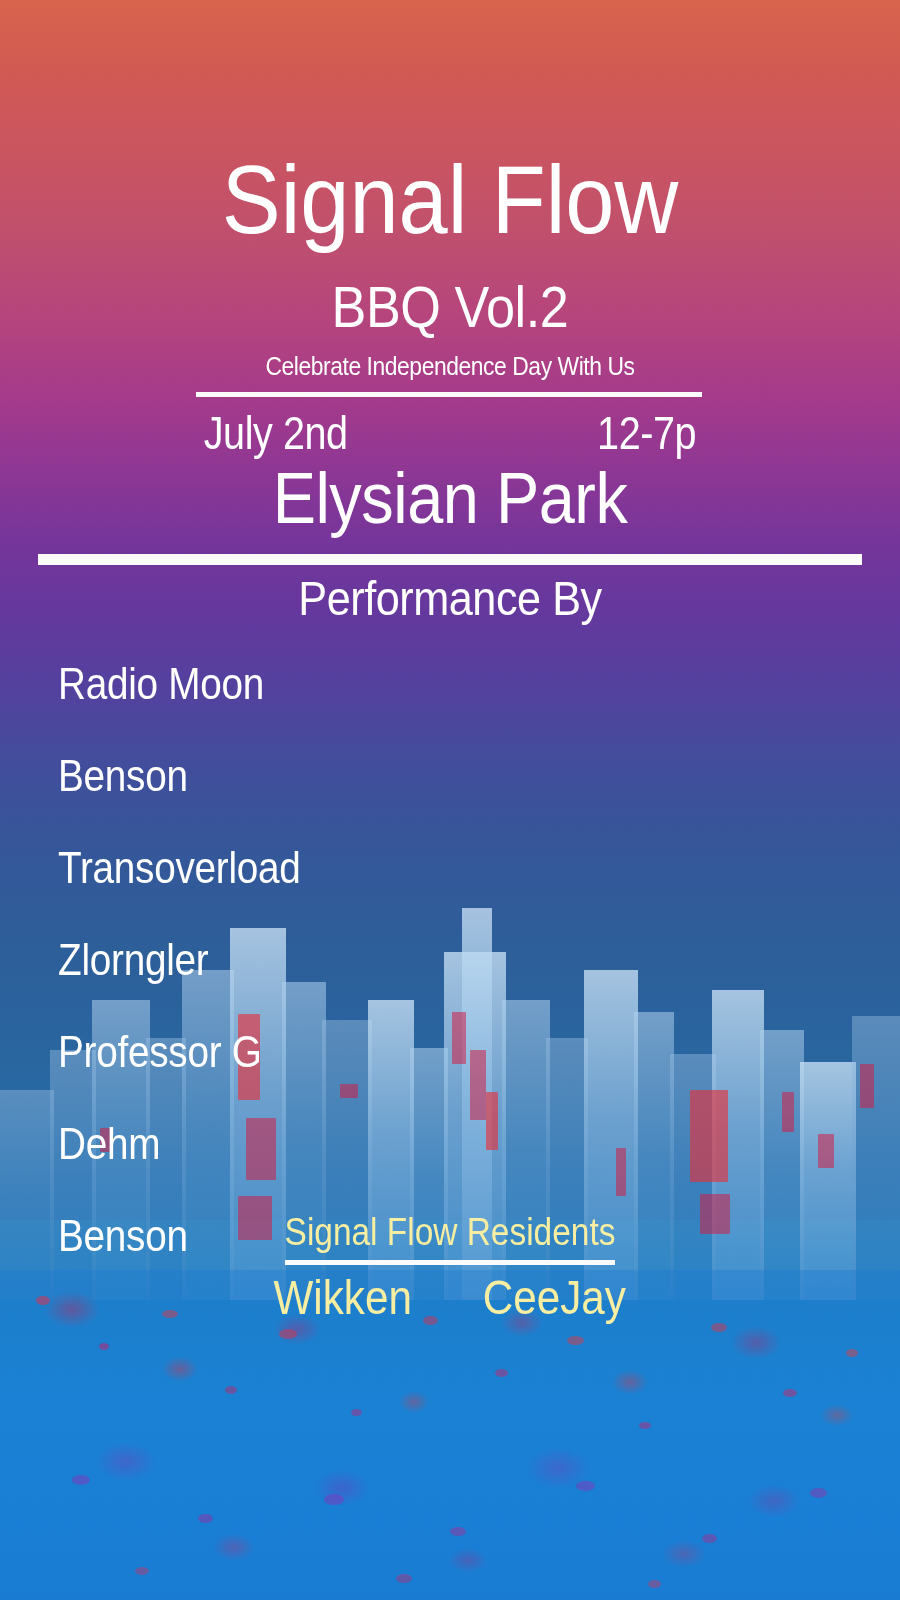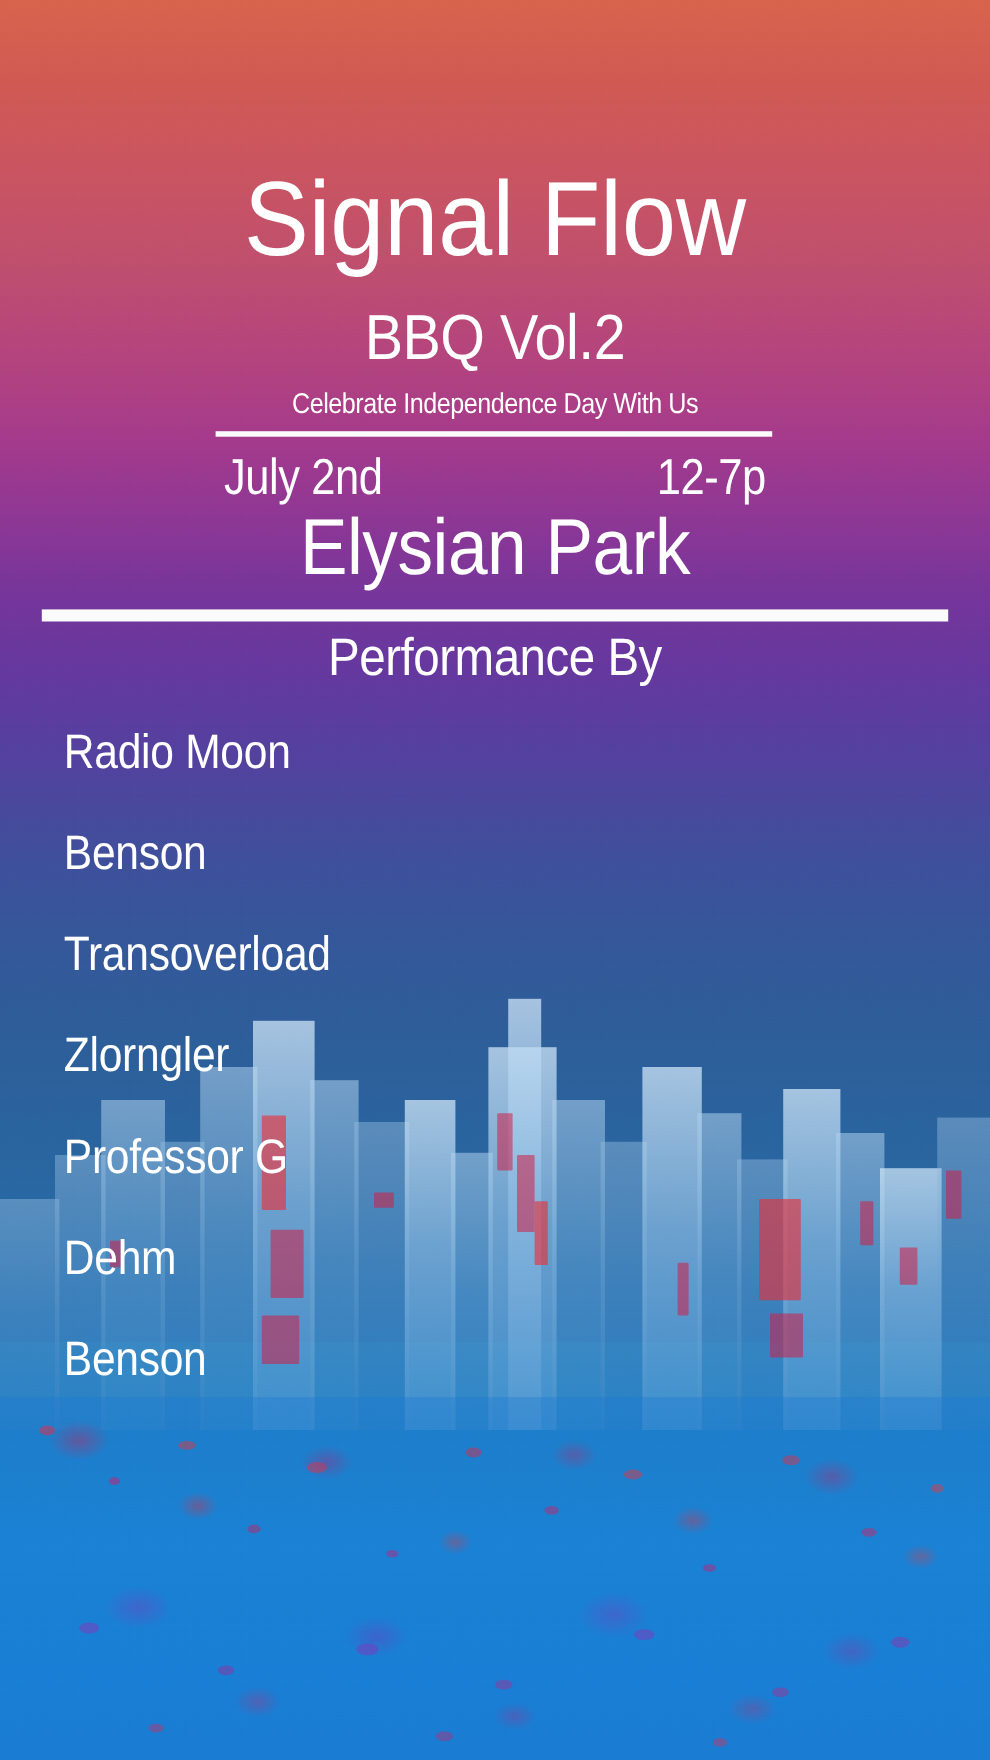--- a/index.html
+++ b/index.html
@@ -397,15 +397,23 @@
           <div class="act">Radio Moon</div>
           <div class="act">Benson</div>
           <div class="act">Transoverload</div>
           <div class="act">Zlorngler</div>
           <div class="act">Professor G</div>
           <div class="act">Dehm</div>
           <div class="act">Benson</div>
         </div>
     </div>
 
+    <div id="residents">
+      <div id="residents-title">Signal Flow Residents</div>
+      <div id="residents-rule"></div>
+      <div id="residents-names">
+          <div class="resident">Wikken</div>
+          <div class="resident">CeeJay</div>
+        </div>
+    </div>
 
   </div>
 </div>
 
 </body></html>

